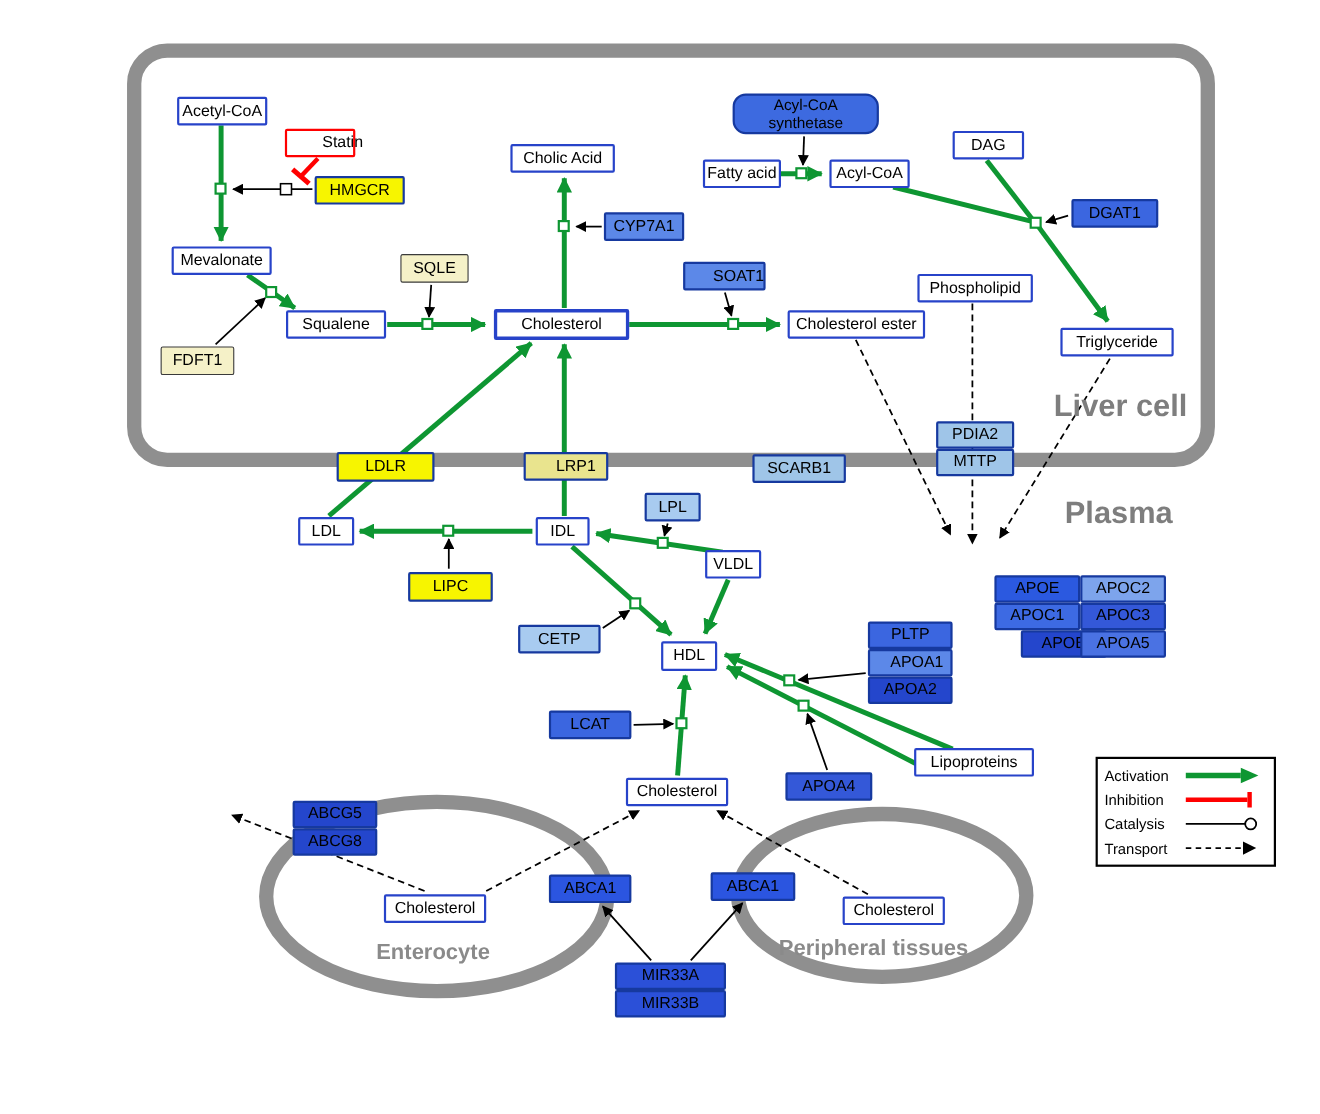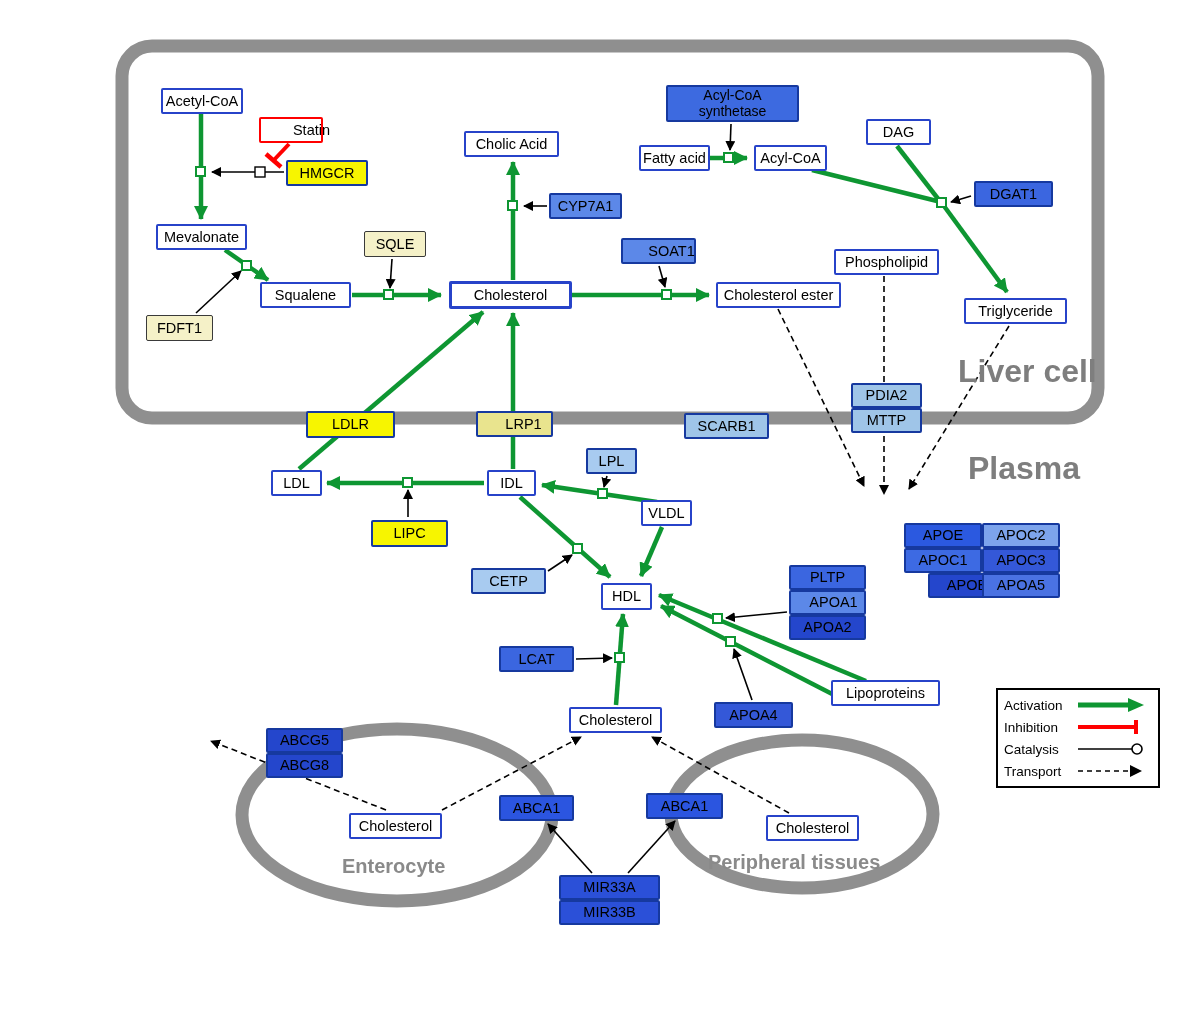--- a/index.html
+++ b/index.html
@@ -9,23 +9,23 @@
   .node {
     position:absolute; display:flex; align-items:center; justify-content:center;
     box-sizing:border-box; text-align:center; font-size:14.5px; color:#000;
     background:#fff; border:2px solid #2743C9; border-radius:2px; line-height:1.12;
     padding:0 2px;
   }
   .node.hub  { border-width:3px; }
   .node.gene { border-color:#16399F; }
   .node.cream { border:1.6px solid #3A3A3A; }
   .node.statin { border:2.5px solid #FF0000; }
-  .node.small-wrap { font-size:14px; }
+  .node.small-wrap { font-size:14px;border-radius:12px; }
   .region-label { position:absolute; font-weight:bold; color:#7E7E7E; }
-  .region-label.big { font-size:32px; }
+  .region-label.big { font-size:28px; }
   .region-label.mid { font-size:20px; color:#8A8A8A; }
   .legend {
     position:absolute; left:996px; top:688px; width:164px; height:100px;
     border:2px solid #000; background:#fff; box-sizing:border-box;
     display:flex; flex-direction:column; justify-content:space-around; padding:4px 6px;
   }
   .legend-row { display:flex; align-items:center; }
   .legend-row span { width:72px; font-size:13.5px; color:#000; }
 </style>
 </head>

